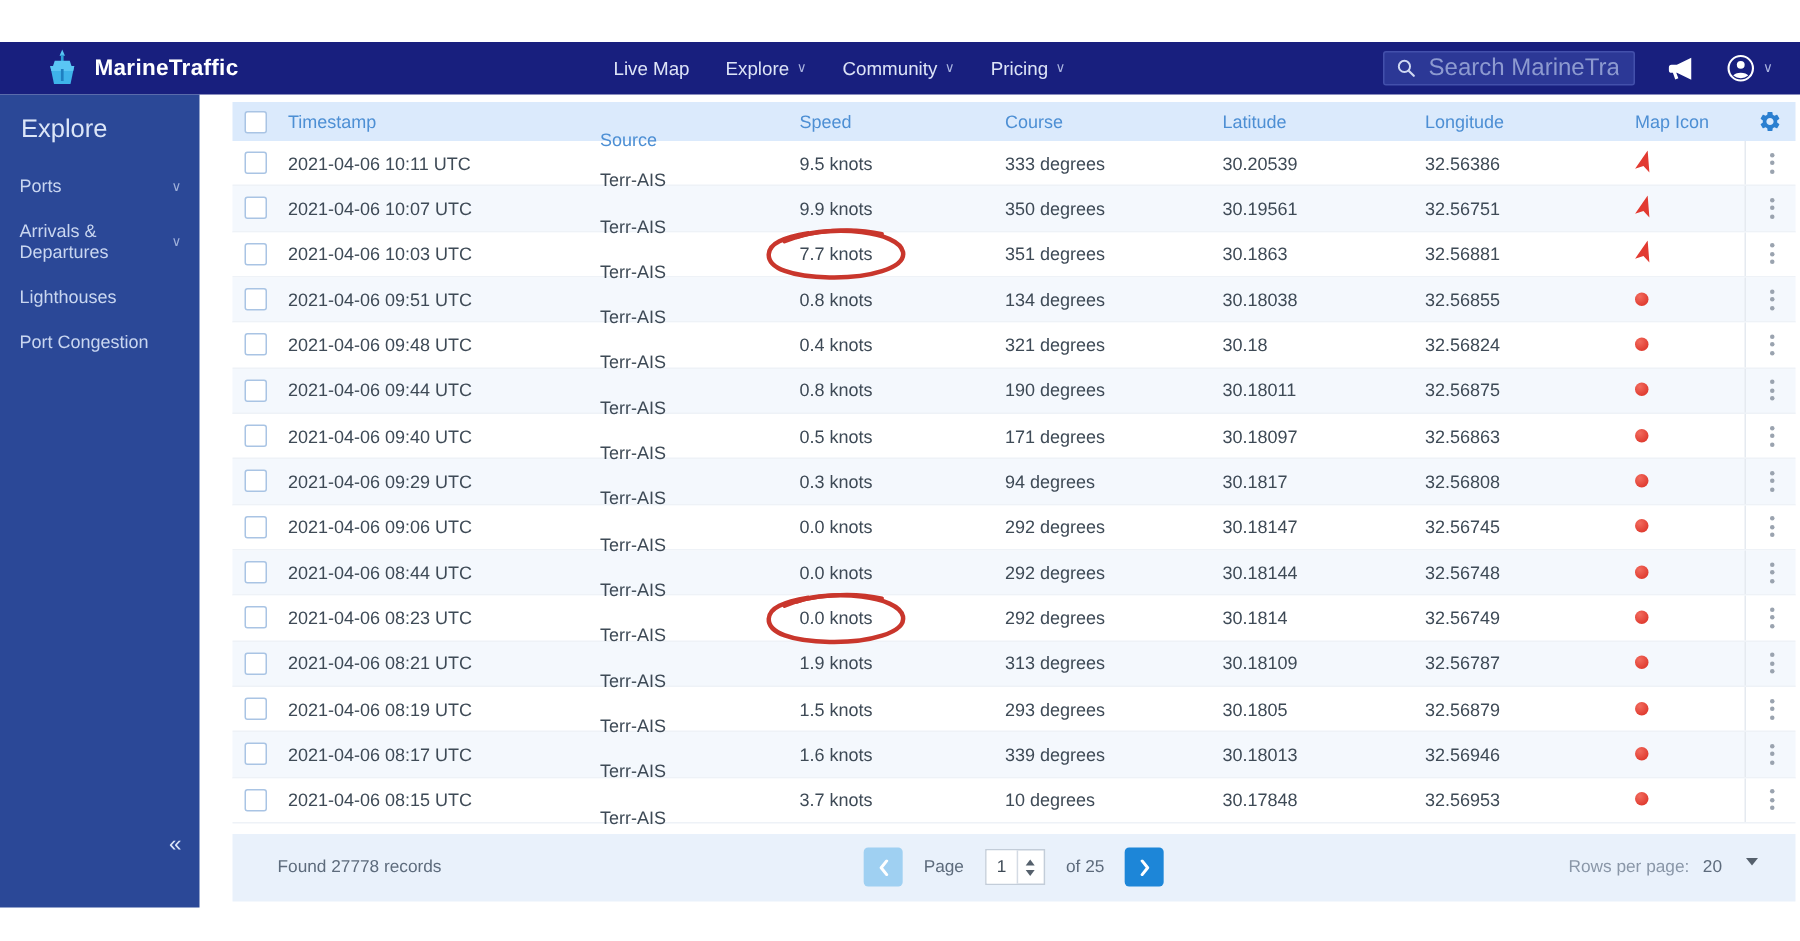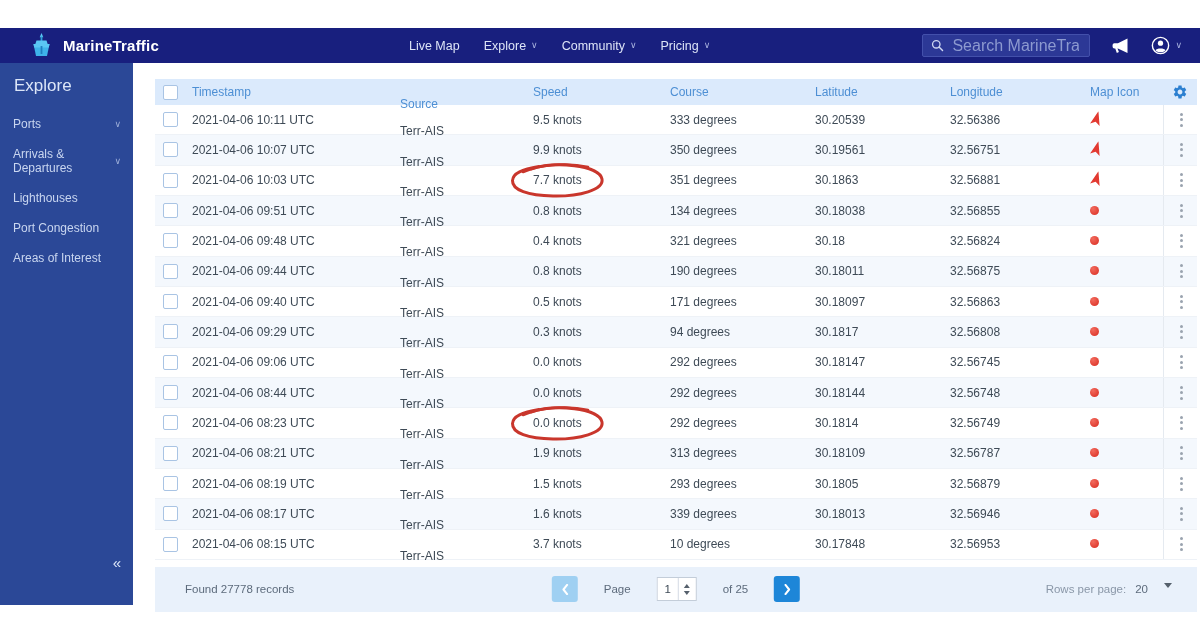--- a/index.html
+++ b/index.html
@@ -24,21 +24,21 @@
   .sidebar{position:absolute;top:63px;left:0;width:133px;height:542px;background:#2b4897;color:#ccd9f2;}
   .sidebar-title{font-size:17px;color:#dce6f8;padding:13px 0 13px 14px;font-weight:400;}
   .side-group{background:#1e3a85;padding-bottom:4px;}
   .group-header{display:flex;justify-content:space-between;align-items:center;padding:10px 12px 8px 13px;font-weight:bold;color:#ffffff;font-size:12px;cursor:pointer;}
   .side-chev{font-size:9px;color:#9fb0da;}
   .sub-item{padding:6px 6px 6px 13px;font-size:12px;color:#c3d2ee;cursor:pointer;margin:1px 0;}
   .sub-item.active{background:#29a8ee;color:#ffffff;font-weight:bold;}
   .side-item{display:flex;justify-content:space-between;align-items:center;padding:8px 12px 8px 13px;font-size:12px;color:#c9d6f0;cursor:pointer;}
   .collapse-btn{position:absolute;bottom:34px;right:12px;font-size:15px;color:#dce6f8;cursor:pointer;}
   
-  .main{position:absolute;left:155px;top:79px;width:1042px;}
+  .main{position:absolute;left:155px;top:68px;width:1042px;}
   .thead{display:flex;background:#dbeafc;height:26px;align-items:center;font-size:12px;color:#4d8fd4;}
   .trow{display:flex;align-items:center;height:30.33px;font-size:12px;color:#3e4a56;background:#ffffff;border-bottom:1px solid #eef2f7;box-sizing:border-box;}
   .trow:nth-child(even){background:#f4f8fd;}
   .col-select{width:37px;padding-left:8px;box-sizing:border-box;flex:none;}
   .col-ts{width:208px;flex:none;}
   .col-src{width:133px;flex:none;margin-top:23px;}
   .col-speed{width:137px;flex:none;}
   .col-course{width:145px;flex:none;}
   .col-lat{width:135px;flex:none;}
   .col-lon{width:135px;flex:none;}
@@ -47,21 +47,21 @@
   .trow .col-actions{border-left:1px solid #e5eaf0;}
   .checkbox{width:13px;height:13px;background:#ffffff;border:1px solid #a9c4e4;border-radius:2px;cursor:pointer;}
   .kebab{display:flex;flex-direction:column;gap:2.5px;cursor:pointer;padding:4px;}
   .kebab i{width:3px;height:3px;border-radius:50%;background:#9aa3af;display:block;}
   .dot{width:9px;height:9px;border-radius:50%;background:radial-gradient(circle at 35% 30%,#f26b5e,#d92b20);display:inline-block;}
   .speed-wrap{position:relative;display:inline-block;}
   .ann{position:absolute;left:50%;top:50%;transform:translate(-50%,-50%);pointer-events:none;}
   
   .tfoot{margin-top:7px;height:45px;background:#e9f1fb;display:flex;align-items:center;font-size:11.5px;color:#5d6b7c;position:relative;}
   .found{margin-left:30px;}
-  .pagination{position:absolute;left:50%;transform:translateX(-50%);display:flex;align-items:center;gap:26px;}
+  .pagination{position:absolute;left:50%;transform:translateX(-50%);display:flex;align-items:center;gap:14px;}
   .page-btn{width:26px;height:26px;border-radius:3px;display:flex;align-items:center;justify-content:center;cursor:pointer;}
   .page-btn.prev{background:#9fd0f2;}
   .page-btn.next{background:#1d86d8;}
   .page-input-box{width:40px;height:24px;background:#ffffff;border:1px solid #c3cdd9;display:flex;align-items:stretch;box-sizing:border-box;}
   .page-input-box input{width:20px;border:none;outline:none;text-align:center;font-size:11.5px;color:#3e4a56;font-family:inherit;padding:0;}
   .spinner{width:16px;border-left:1px solid #d4dbe4;display:flex;flex-direction:column;align-items:center;justify-content:center;gap:3px;cursor:pointer;}
   .spin-up{width:0;height:0;border-left:3.5px solid transparent;border-right:3.5px solid transparent;border-bottom:4px solid #55606c;}
   .spin-down{width:0;height:0;border-left:3.5px solid transparent;border-right:3.5px solid transparent;border-top:4px solid #55606c;}
   .rpp{margin-left:auto;margin-right:25px;display:flex;gap:9px;align-items:center;color:#8a97a8;cursor:pointer;}
   .rpp-value{color:#5d6b7c;display:flex;align-items:flex-start;gap:16px;}
@@ -139,23 +139,20 @@
       <div class="side-item">
         <span>Arrivals &amp; Departures</span>
         <span class="side-chev">∨</span>
       </div>
       <div class="side-item">
         <span>Lighthouses</span>
       </div>
       <div class="side-item">
         <span>Port Congestion</span>
       </div>
-      <div class="side-item">
-        <span>Areas of Interest</span>
-      </div>
     </nav>
   <div class="collapse-btn">«</div>
 </div>
 
 <div class="main">
   <div class="thead">
     <div class="col-select">
         <div class="checkbox"></div>
       </div>
     <div class="col-ts">Timestamp</div>

